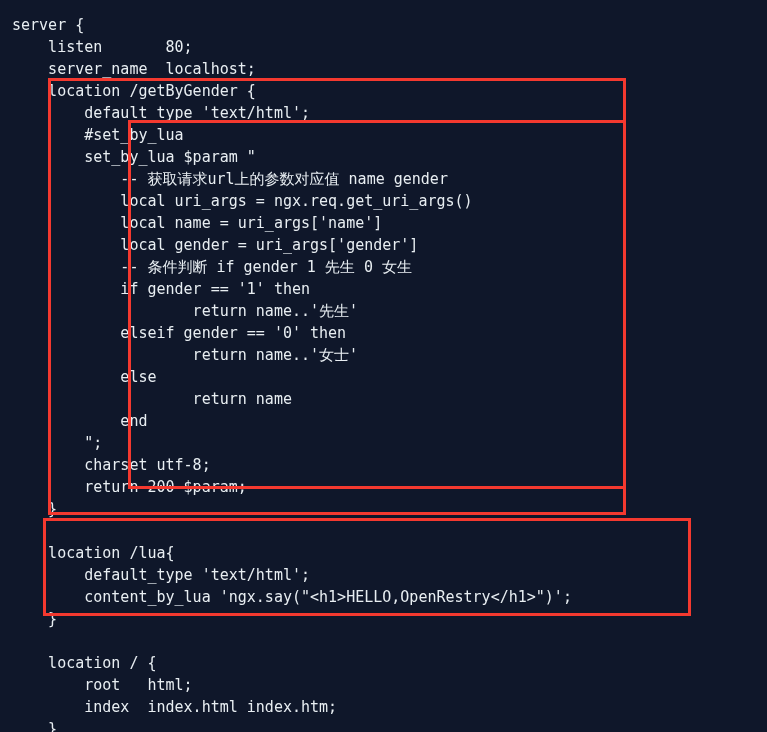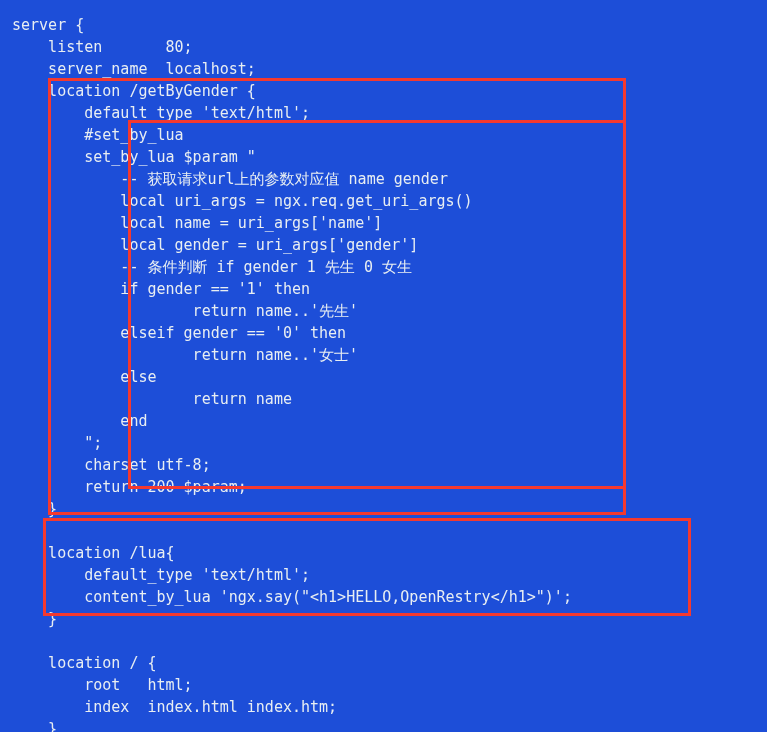--- a/index.html
+++ b/index.html
@@ -4,21 +4,21 @@
 <style>
   html, body {
     margin: 0;
     padding: 0;
     background: #05294a;
   }
   #screen {
     position: relative;
     width: 767px;
     height: 732px;
-    background: #1d4ed8;
+    background: #0f172a;
     overflow: hidden;
     font-family: "DejaVu Sans Mono", "Liberation Mono", monospace;
   }
   #code {
     position: absolute;
     left: 12px;
     top: 14px;
     margin: 0;
     padding: 0;
     font-family: "DejaVu Sans Mono", "Liberation Mono", monospace;

